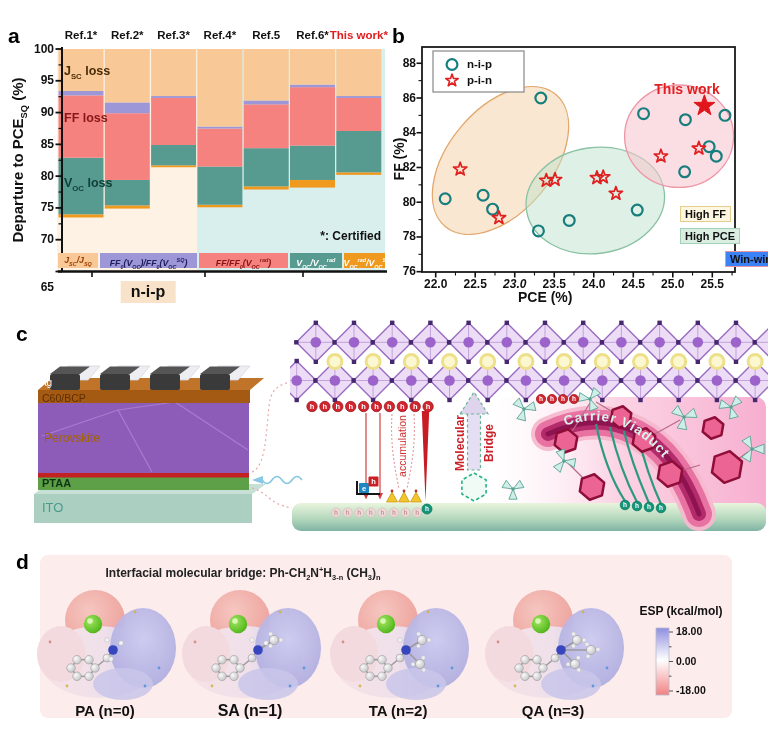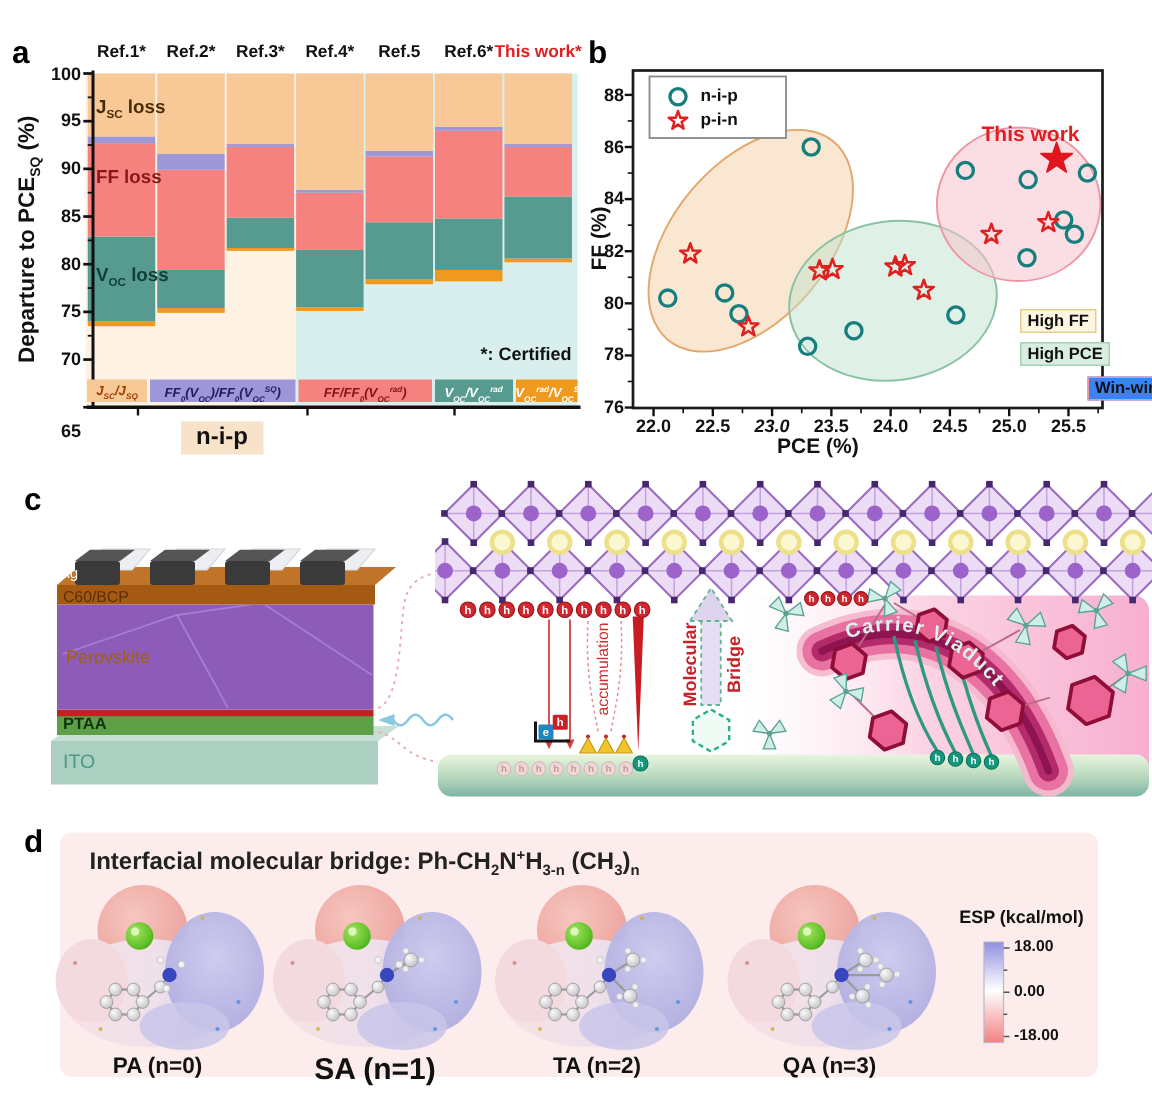--- a/index.html
+++ b/index.html
@@ -743,21 +743,21 @@
     <div class="lab ctr" style="left:46px;top:377px;font-size:10px;color:#fff;font-weight:normal;">Ag</div>
     <div class="lab" style="left:42px;top:392px;font-size:10.5px;color:#5e2e00;font-weight:normal;">C60/BCP</div>
     <div class="lab" style="left:44px;top:431px;font-size:12px;color:#a16207;font-weight:normal;">Perovskite</div>
     <div class="lab" style="left:42px;top:477px;font-size:11px;color:#0f3510;">PTAA</div>
     <div class="lab" style="left:42px;top:500px;font-size:13px;color:#4a9a8a;font-weight:normal;">ITO</div>
 
     <div class="lab rot" style="left:342px;top:440px;width:120px;text-align:center;font-size:10.5px;color:#d03030;font-weight:normal;">accumulation</div>
     <div class="lab rot" style="left:400px;top:436px;width:120px;text-align:center;font-size:12px;color:#cc2028;">Molecular</div>
     <div class="lab rot" style="left:429px;top:436px;width:120px;text-align:center;font-size:12px;color:#cc2028;">Bridge</div>
 
-    <div class="lab ctr" style="left:243px;top:565px;font-size:16px;color:#222;">Interfacial molecular bridge: Ph-CH<sub>2</sub>N<sup>+</sup>H<sub>3-n</sub> (CH<sub>3</sub>)<sub>n</sub></div>
+    <div class="lab ctr" style="left:243px;top:565px;font-size:12px;color:#222;">Interfacial molecular bridge: Ph-CH<sub>2</sub>N<sup>+</sup>H<sub>3-n</sub> (CH<sub>3</sub>)<sub>n</sub></div>
     <div class="lab ctr" style="left:681px;top:604px;font-size:12px;">ESP (kcal/mol)</div>
   <div class="lab" style="left: 26px; top: 264px; width: 28px; text-align: right; font-size: 12px; margin-top: 16px;">65</div>
       <div class="lab" style="left: 26px; top: 232.214px; width: 28px; text-align: right; font-size: 12px;">70</div>
       <div class="lab" style="left: 26px; top: 200.429px; width: 28px; text-align: right; font-size: 12px;">75</div>
       <div class="lab" style="left: 26px; top: 168.643px; width: 28px; text-align: right; font-size: 12px;">80</div>
       <div class="lab" style="left: 26px; top: 136.857px; width: 28px; text-align: right; font-size: 12px;">85</div>
       <div class="lab" style="left: 26px; top: 105.071px; width: 28px; text-align: right; font-size: 12px;">90</div>
       <div class="lab" style="left: 26px; top: 73.2857px; width: 28px; text-align: right; font-size: 12px;">95</div>
       <div class="lab" style="left: 26px; top: 41.5px; width: 28px; text-align: right; font-size: 12px;">100</div>
       <div class="lab" style="left: 81px; top: 29px; font-size: 11.5px; transform: translateX(-50%); color: rgb(17, 17, 17);">Ref.1*</div>
@@ -789,20 +789,20 @@
       <div class="lab" style="left: 388px; top: 159.98px; width: 28px; text-align: right; font-size: 12px;">82</div>
       <div class="lab" style="left: 388px; top: 125.24px; width: 28px; text-align: right; font-size: 12px;">84</div>
       <div class="lab" style="left: 388px; top: 90.5px; width: 28px; text-align: right; font-size: 12px;">86</div>
       <div class="lab" style="left: 388px; top: 55.76px; width: 28px; text-align: right; font-size: 12px;">88</div>
       <div class="lab" style="left: 467px; top: 57.5px; font-size: 11.5px;">n-i-p</div>
       <div class="lab" style="left: 467px; top: 73.5px; font-size: 11.5px;">p-i-n</div>
       <div class="lab" style="left: 680px; top: 205.5px; font-size: 11px; padding: 0px 4px; line-height: 14px; background: rgb(253, 246, 224); border: 1.2px solid rgb(229, 205, 142);">High FF</div>
       <div class="lab" style="left: 680px; top: 228px; font-size: 11px; padding: 0px 4px; line-height: 14px; background: rgb(217, 238, 225); border: 1.2px solid rgb(165, 210, 182);">High PCE</div>
       <div class="lab" style="left: 680px; top: 250.5px; font-size: 11px; padding: 0px 4px; line-height: 14px; background: #3b82f6; border: 1.2px solid rgb(234, 150, 162); margin-left: 45px;">Win-win</div>
       <div class="lab" style="left: 105px; top: 702px; transform: translateX(-50%); font-size: 15px;">PA (n=0)</div>
-      <div class="lab" style="left: 250px; top: 702px; transform: translateX(-50%); font-size: 20px;">SA (n=1)</div>
+      <div class="lab" style="left: 250px; top: 702px; transform: translateX(-50%); font-size: 16px;">SA (n=1)</div>
       <div class="lab" style="left: 398px; top: 702px; transform: translateX(-50%); font-size: 15px;">TA (n=2)</div>
       <div class="lab" style="left: 553px; top: 702px; transform: translateX(-50%); font-size: 15px;">QA (n=3)</div>
       <div class="lab" style="left: 676px; top: 625px; font-size: 10.5px;">18.00</div>
       <div class="lab" style="left: 676px; top: 654.5px; font-size: 10.5px;">0.00</div>
       <div class="lab" style="left: 676px; top: 684px; font-size: 10.5px;">-18.00</div>
     </div>
 </div>
 
 </body></html>

